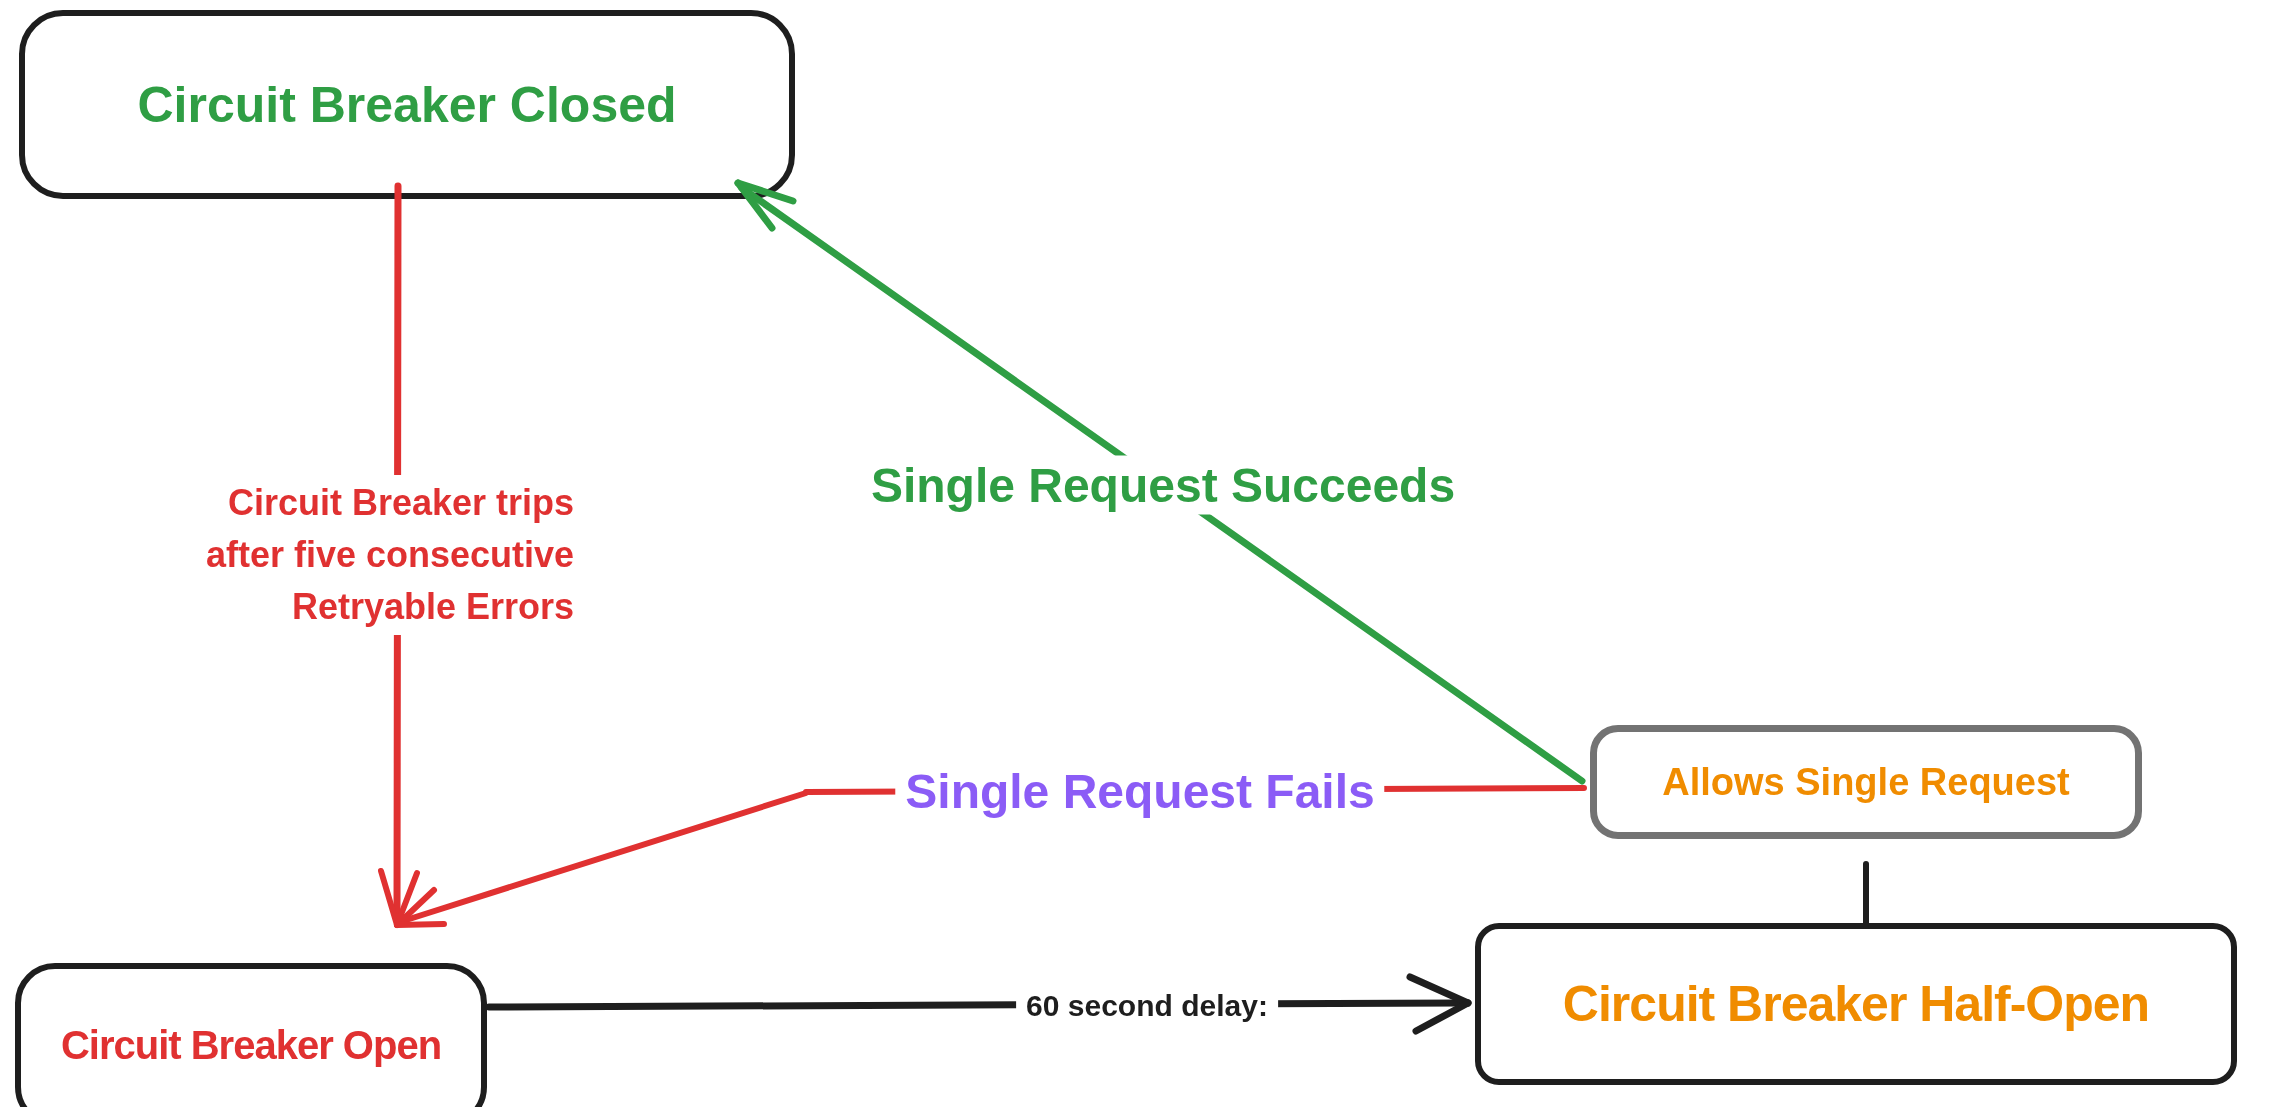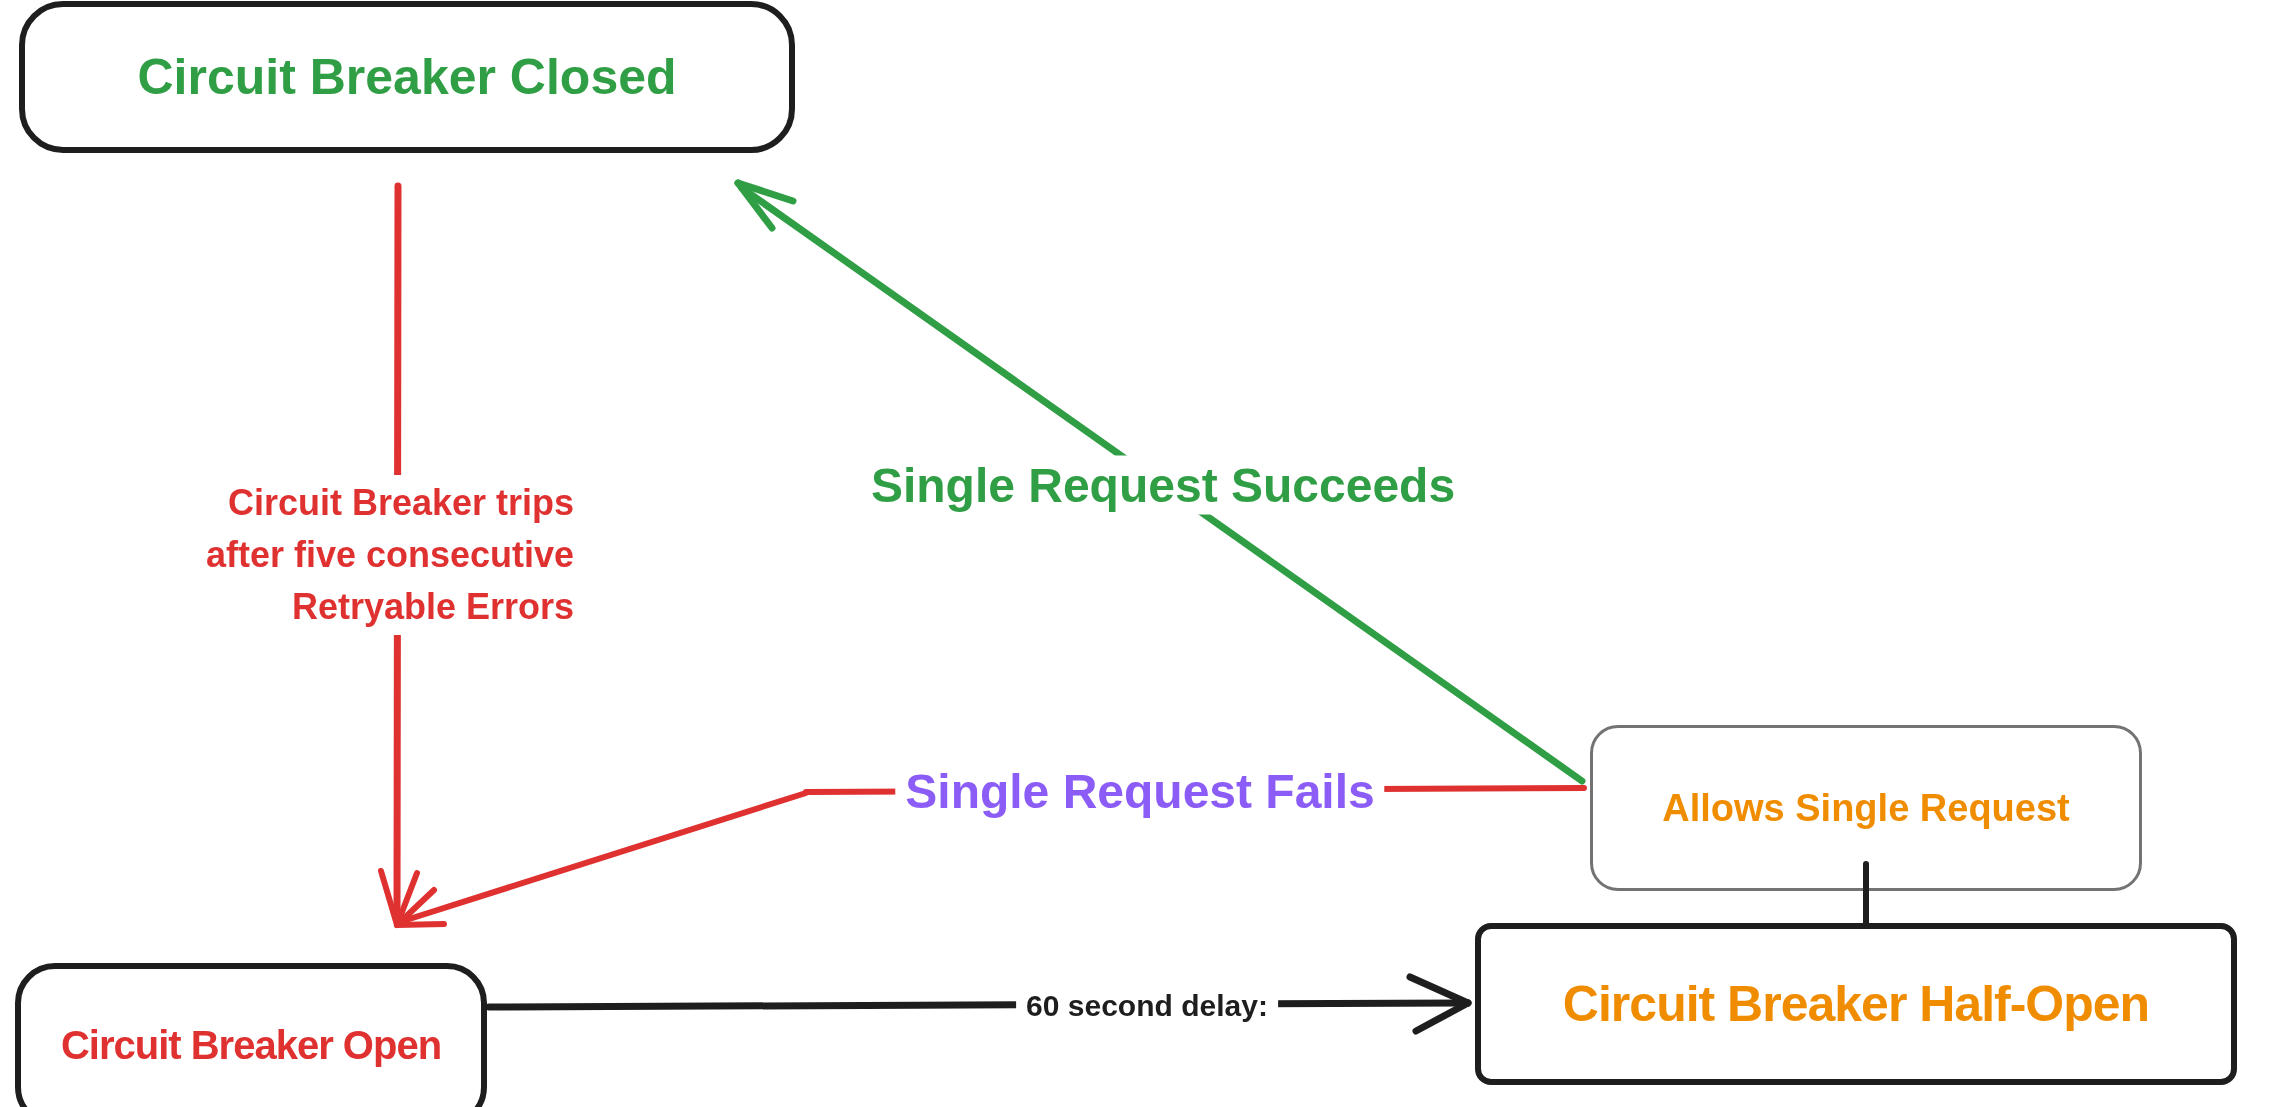--- a/index.html
+++ b/index.html
@@ -22,28 +22,28 @@
     box-sizing: border-box;
     background: #ffffff;
     border: 6px solid #1e1e1e;
     border-radius: 44px;
     display: flex;
     align-items: center;
     justify-content: center;
     white-space: nowrap;
     font-weight: bold;
   }
-  .node-closed   { left: 19px;   top: 1px;  width: 776px; height: 152px; }
+  .node-closed   { left: 19px;   top: 10px;  width: 776px; height: 189px; }
   .node-closed .node-label   { color: #2f9e44; font-size: 50px; }
   .node-open     { left: 15px;   top: 923px; width: 472px; height: 164px; border-radius: 40px; margin-top: 40px; }
   .node-open .node-label     { color: #e03131; font-size: 40px; letter-spacing: -1px; }
-  .node-halfopen { left: 1475px; top: 923px; width: 762px; height: 162px; border-radius: 16px; }
+  .node-halfopen { left: 1475px; top: 923px; width: 762px; height: 162px; border-radius: 24px; }
   .node-halfopen .node-label { color: #f08c00; font-size: 50px; letter-spacing: -1px; }
-  .node-allows   { left: 1590px; top: 725px; width: 552px; height: 166px;
-                   border: 3px solid #737373; border-radius: 28px; }
+  .node-allows   { left: 1590px; top: 725px; width: 552px; height: 114px;
+                   border: 7px solid #737373; border-radius: 28px; }
   .node-allows .node-label   { color: #f08c00; font-size: 38px; }
 
   .edge-label {
     position: absolute;
     transform: translate(-50%, -50%);
     background: #ffffff;
     padding: 2px 10px;
     text-align: right;
     white-space: nowrap;
     font-weight: bold;

